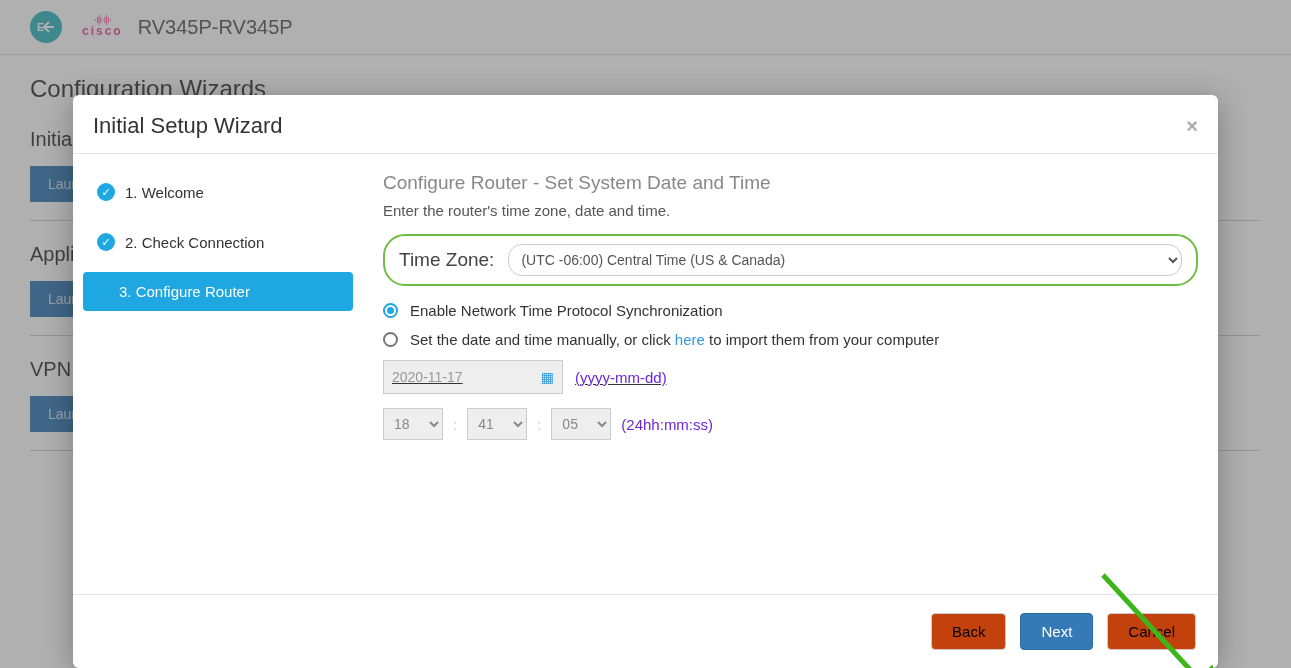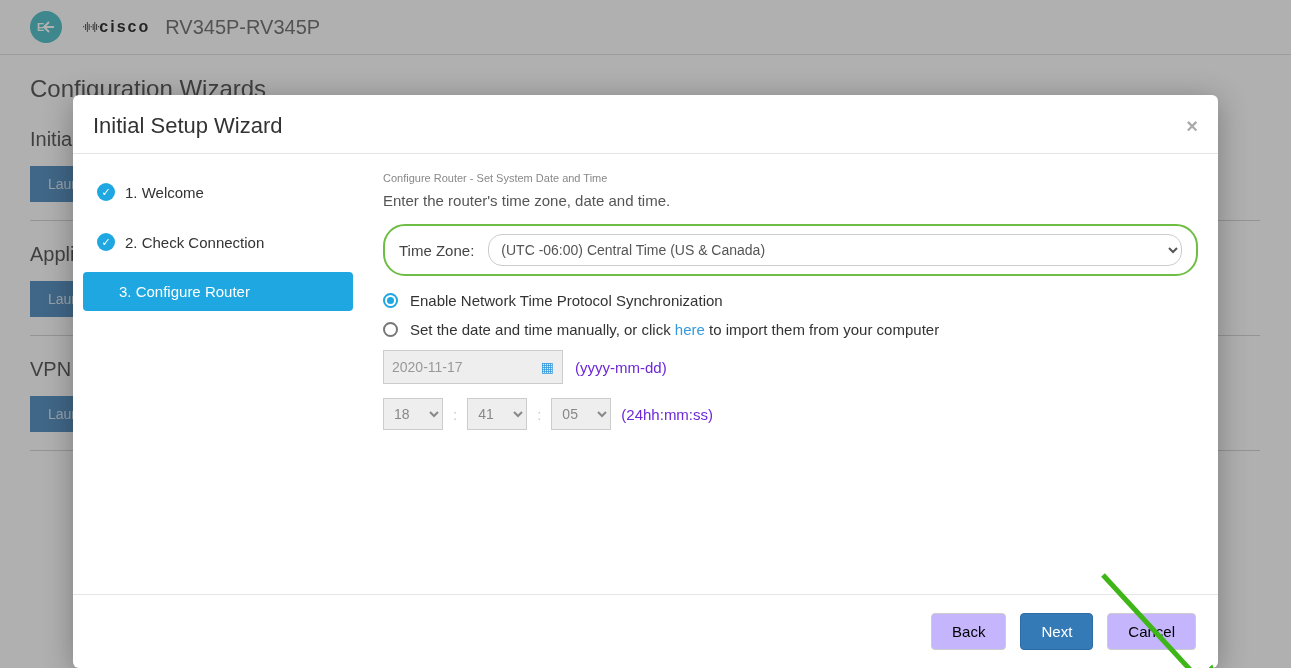--- a/index.html
+++ b/index.html
@@ -27,27 +27,27 @@
       background: #2eb5c0;
       display: flex;
       align-items: center;
       justify-content: center;
       color: #fff;
       font-weight: bold;
       margin-right: 20px;
     }
     .cisco-logo {
       display: flex;
-      flex-direction: row;
+      flex-direction: column;
       align-items: center;
       margin-right: 15px;
-      color: #000000;
+      color: #ec4899;
     }
     .cisco-bars { font-size: 10px; letter-spacing: -1px; line-height: 8px; }
-    .cisco-text { font-size: 16px; letter-spacing: 2px; font-weight: bold; }
+    .cisco-text { font-size: 12px; letter-spacing: 2px; font-weight: bold; }
     .device-name { font-size: 20px; color: #555; font-weight: 300; }
     .page-body { padding: 20px 30px; }
     .page-title { font-size: 24px; font-weight: 400; color: #333; margin-bottom: 25px; }
     .section-title { font-size: 20px; font-weight: 400; margin-bottom: 15px; }
     .launch-btn {
       background: #337ab7;
       color: #d4e4f0;
       border: none;
       padding: 10px 18px;
       font-size: 14px;
@@ -107,71 +107,71 @@
       background: #1ea7e0;
       display: inline-flex;
       align-items: center;
       justify-content: center;
       color: #fff;
       font-size: 11px;
       margin-right: 10px;
       flex-shrink: 0;
     }
     .content-pane { flex: 1; padding-left: 10px;}
-    .content-title { font-size: 11px; color: #888; margin-bottom: 8px; }
+    .content-title { font-size: 19px; color: #888; margin-bottom: 8px; }
     .content-sub { font-size: 15px; color: #555; margin-bottom: 15px; }
     .tz-highlight {
       border: 2.5px solid #6ebd44;
       border-radius: 22px;
       padding: 8px 14px;
       display: flex;
       align-items: center;
       margin-bottom: 16px;
     }
-    .tz-label { font-size: 15px; color: #444; margin-right: 14px; }
+    .tz-label { font-size: 19px; color: #444; margin-right: 14px; }
     .tz-select {
       flex: 1;
       padding: 6px 8px;
       font-size: 14px;
       border: 1px solid #ccc;
       border-radius: 14px;
       color: #555;
       background:#fff;
     }
     .radio-row { display: flex; align-items: center; margin-bottom: 12px; font-size: 15px; }
     .radio-outer {
       width: 15px; height: 15px; border: 2px solid #1ea7e0;
       border-radius: 50%; margin-right: 12px; display:flex;
       align-items:center; justify-content:center;
       flex-shrink:0;
     }
     .radio-outer.off { border-color: #777; }
     .radio-dot { width:7px; height:7px; border-radius:50%; background:#1ea7e0;}
     .link { color: #3498db; cursor:pointer; }
     .disabled-label { color: #aaa; font-size: 15px; margin: 12px 0 10px 0;}
-    .date-row { display:flex; align-items:center; gap: 12px; margin-bottom: 14px;}
+    .date-row { display:flex; align-items:center; gap: 12px; margin-bottom: 14px; text-decoration: underline;}
     .date-input {
       width: 180px; padding: 8px; font-size:14px;
       background:#eee; border:1px solid #ccc; color:#999;
       display:flex; justify-content:space-between; align-items:center;
     }
     .cal-icon { color:#3498db; font-size:14px;}
     .hint { font-size:15px; color:#6d28d9;}
     .time-row { display:flex; align-items:center; gap:10px;}
     .time-sel {
       width:60px; padding:6px; background:#eee; border:1px solid #ccc;
       font-size:14px; color:#888;
     }
     .colon { color:#ccc; font-size:15px;}
     .modal-footer {
       border-top:1px solid #e5e5e5;
       padding: 18px 22px;
       display:flex; justify-content:flex-end; gap:14px;
     }
-    .btn { padding: 9px 20px; font-size:15px; border-radius:4px; cursor:pointer; border:1px solid #ccc; background:#c4b5fd;}
+    .btn { padding: 9px 20px; font-size:15px; border-radius:4px; cursor:pointer; border:1px solid #ccc; background:#c2410c;}
     .btn-primary { background:#337ab7; color:#fff; border-color:#2e6da4;text-align:center;}
     .arrow-svg { position:absolute; left:1015px; top:470px; pointer-events:none;}
   </style>
 </head>
 <body>
 
 <div class="header">
   <div class="logo-circle">
     <svg width="18" height="14" viewBox="0 0 18 14">
         <text x="0" y="11" font-size="11" fill="#fff" font-weight="bold">E</text>

